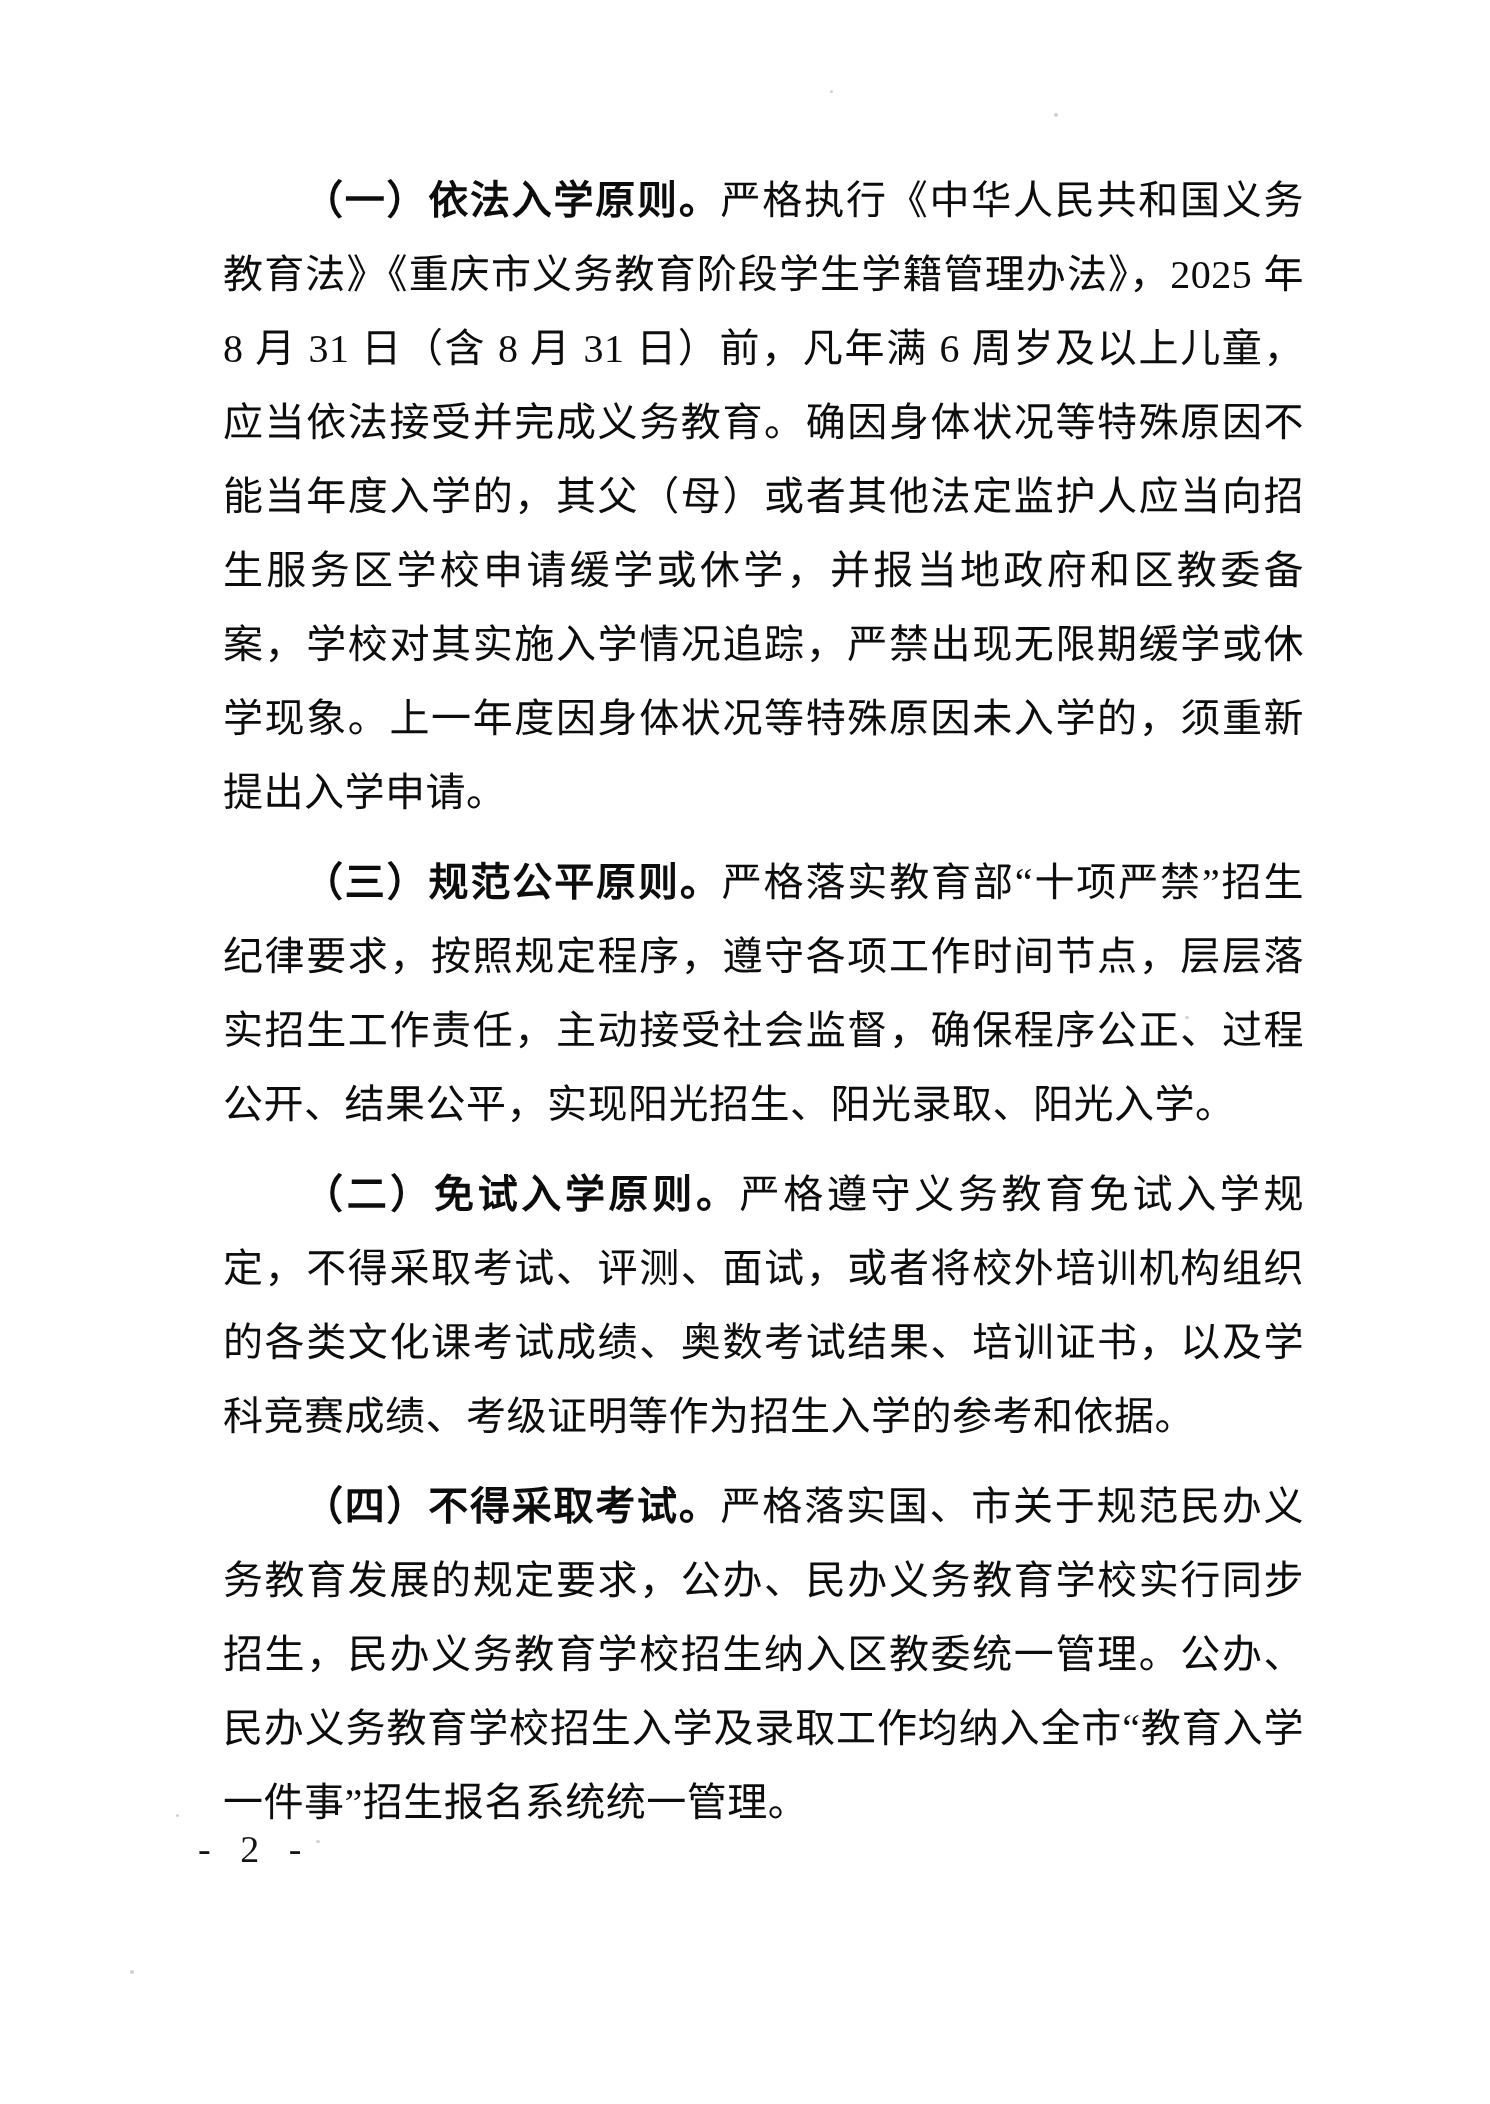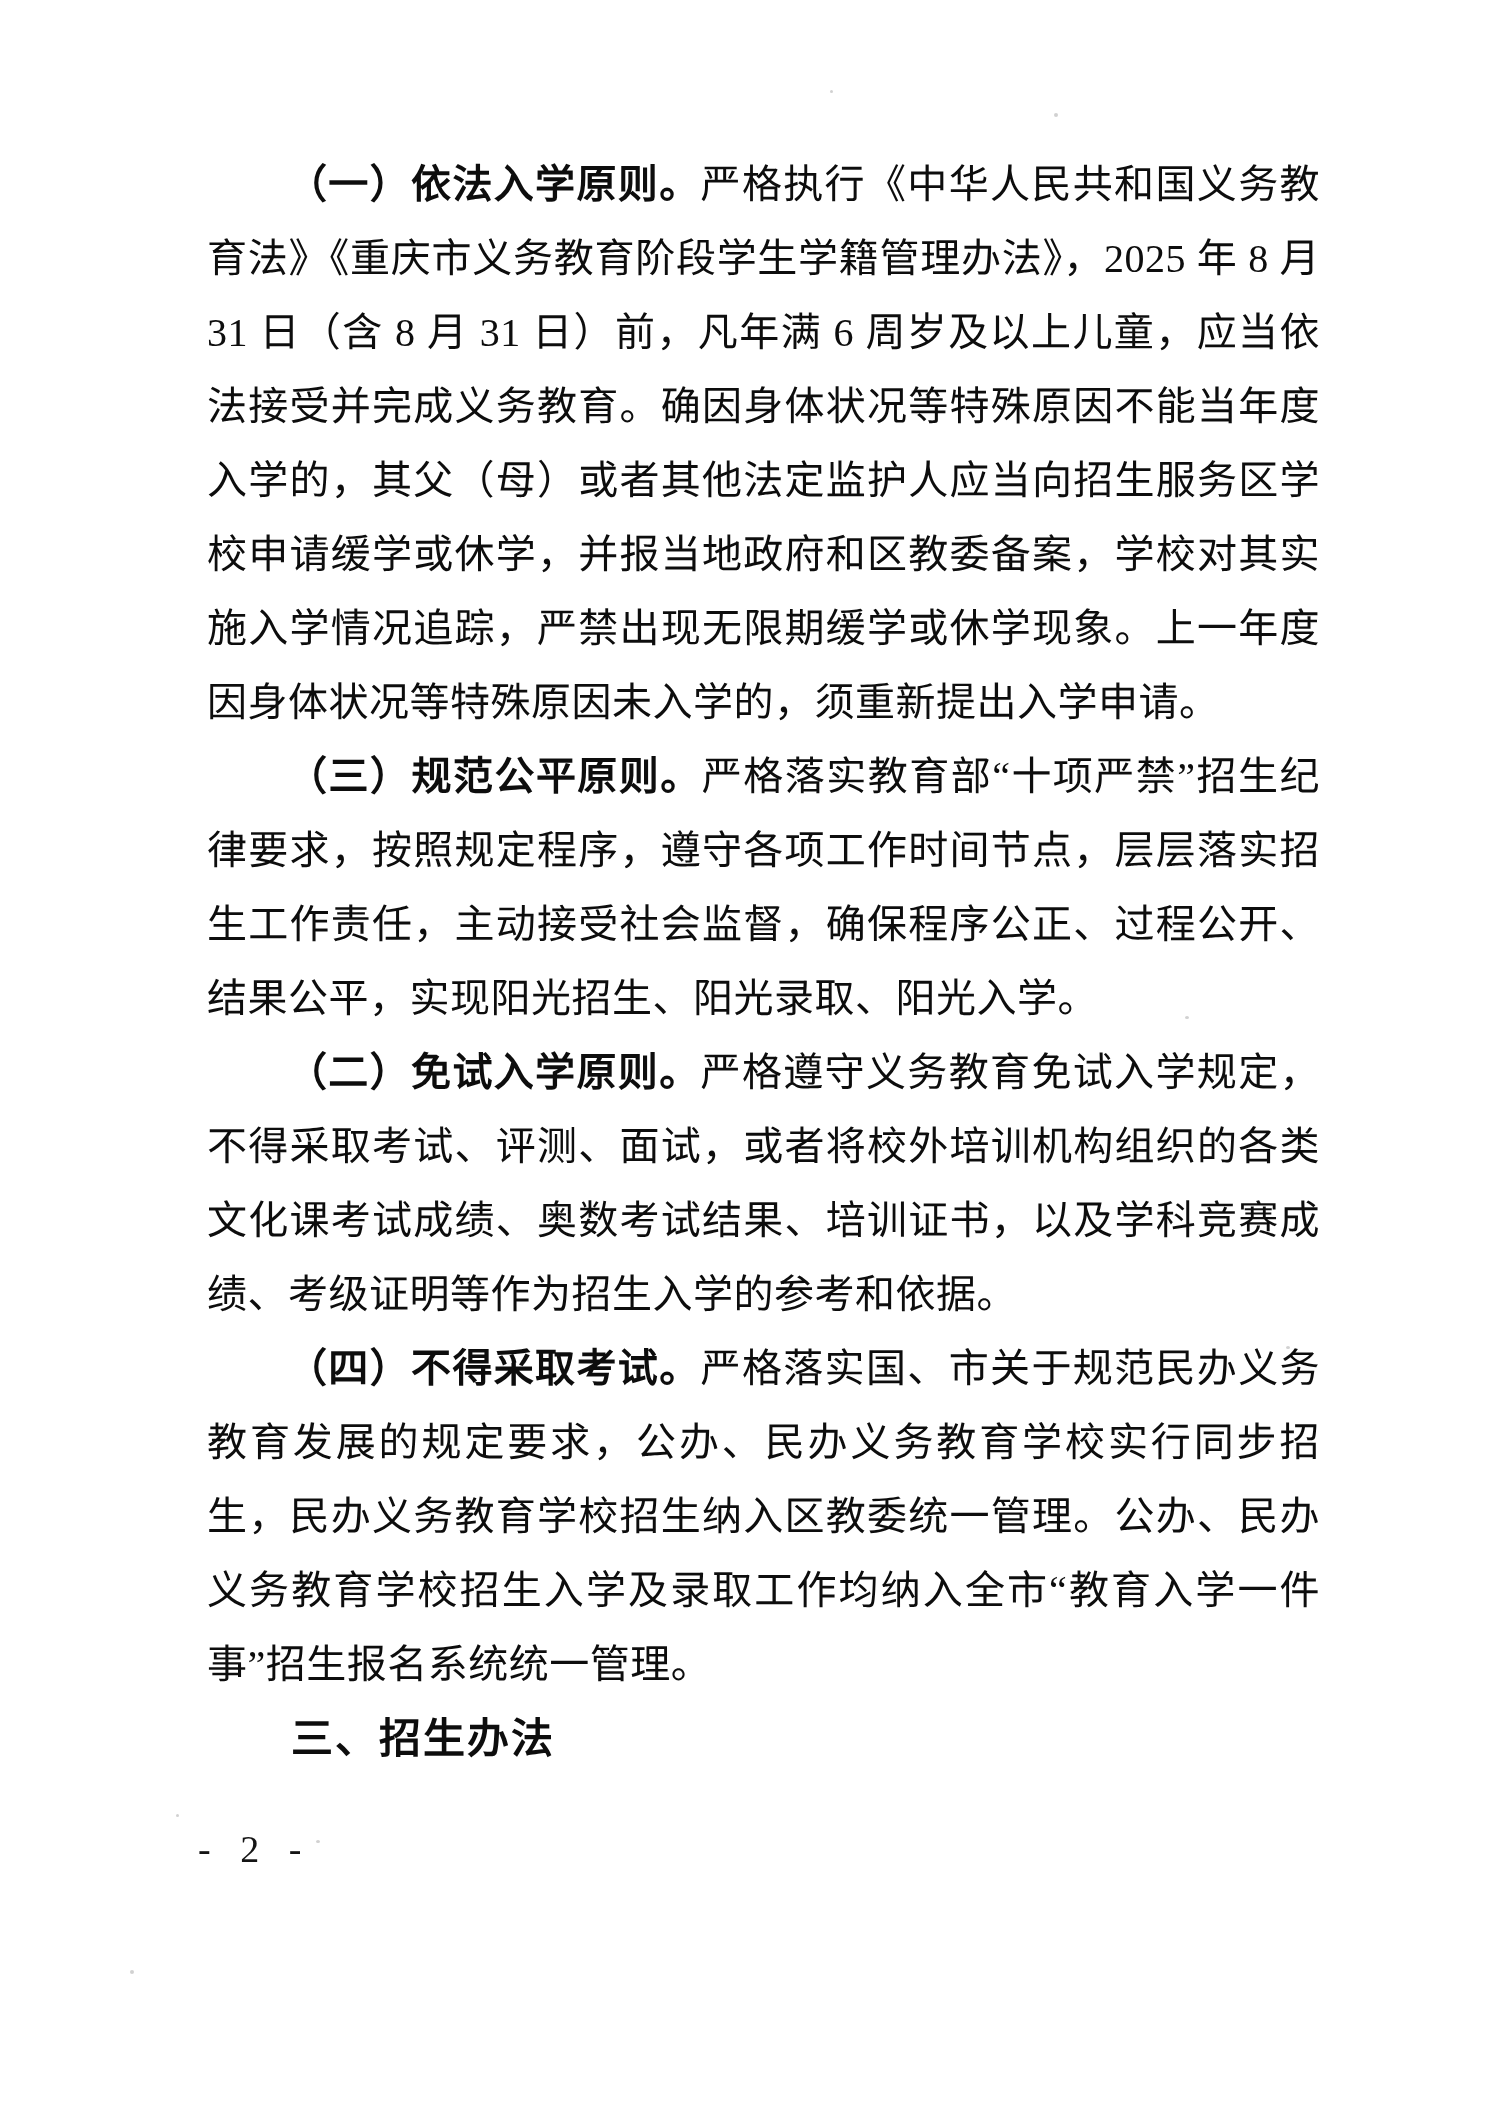--- a/index.html
+++ b/index.html
@@ -16,21 +16,21 @@
     font-family: "Liberation Serif", "DejaVu Serif", serif;
     overflow: hidden;
   }
   .content {
     position: absolute;
     left: 207px;
     top: 148px;
     width: 1113px;
   }
   .para {
-    margin: 0;
+    margin: 16px;
     font-size: 40px;
     line-height: 74px;
     text-align: justify;
     text-justify: inter-character;
     text-indent: 2em;
     letter-spacing: 0.5px;
     word-break: break-all;
   }
   .para .lead {
     font-weight: 600;
@@ -69,21 +69,20 @@
   <div class="content">
 
     <p class="para"><span class="lead">（一）依法入学原则。</span><span>严格执行《中华人民共和国义务教育法》《重庆市义务教育阶段学生学籍管理办法》，2025 年 8 月 31 日（含 8 月 31 日）前，凡年满 6 周岁及以上儿童，应当依法接受并完成义务教育。确因身体状况等特殊原因不能当年度入学的，其父（母）或者其他法定监护人应当向招生服务区学校申请缓学或休学，并报当地政府和区教委备案，学校对其实施入学情况追踪，严禁出现无限期缓学或休学现象。上一年度因身体状况等特殊原因未入学的，须重新提出入学申请。</span></p>
 
     <p class="para"><span class="lead">（三）规范公平原则。</span><span>严格落实教育部“十项严禁”招生纪律要求，按照规定程序，遵守各项工作时间节点，层层落实招生工作责任，主动接受社会监督，确保程序公正、过程公开、结果公平，实现阳光招生、阳光录取、阳光入学。</span></p>
 
     <p class="para"><span class="lead">（二）免试入学原则。</span><span>严格遵守义务教育免试入学规定，不得采取考试、评测、面试，或者将校外培训机构组织的各类文化课考试成绩、奥数考试结果、培训证书，以及学科竞赛成绩、考级证明等作为招生入学的参考和依据。</span></p>
 
     <p class="para"><span class="lead">（四）不得采取考试。</span><span>严格落实国、市关于规范民办义务教育发展的规定要求，公办、民办义务教育学校实行同步招生，民办义务教育学校招生纳入区教委统一管理。公办、民办义务教育学校招生入学及录取工作均纳入全市“教育入学一件事”招生报名系统统一管理。</span></p>
 
-    <h2 class="heading">三、招生办法</h2>
 
   </div>
 
   <div class="page-number">- 2 -</div>
 
   <div class="speckle" style="left:1054px; top:113px;  width:4px; height:4px;"></div>
   <div class="speckle" style="left:830px;  top:90px;   width:3px; height:3px;"></div>
   <div class="speckle" style="left:1185px; top:1016px; width:4px; height:3px;"></div>
   <div class="speckle" style="left:1286px; top:1346px; width:4px; height:3px;"></div>
   <div class="speckle" style="left:316px;  top:1840px; width:4px; height:3px;"></div>

